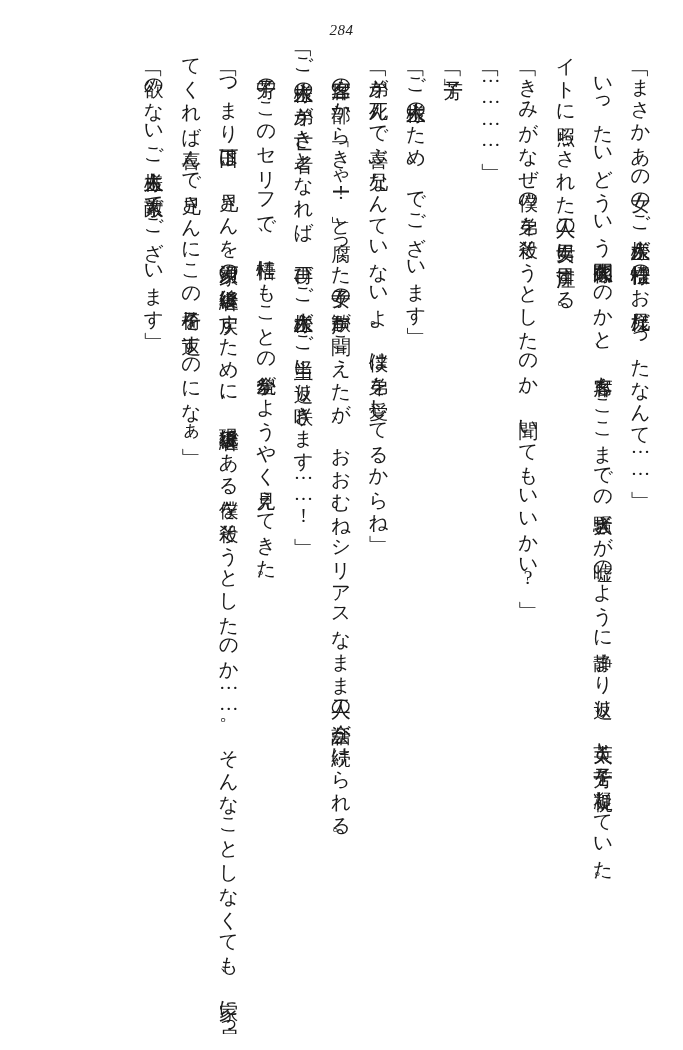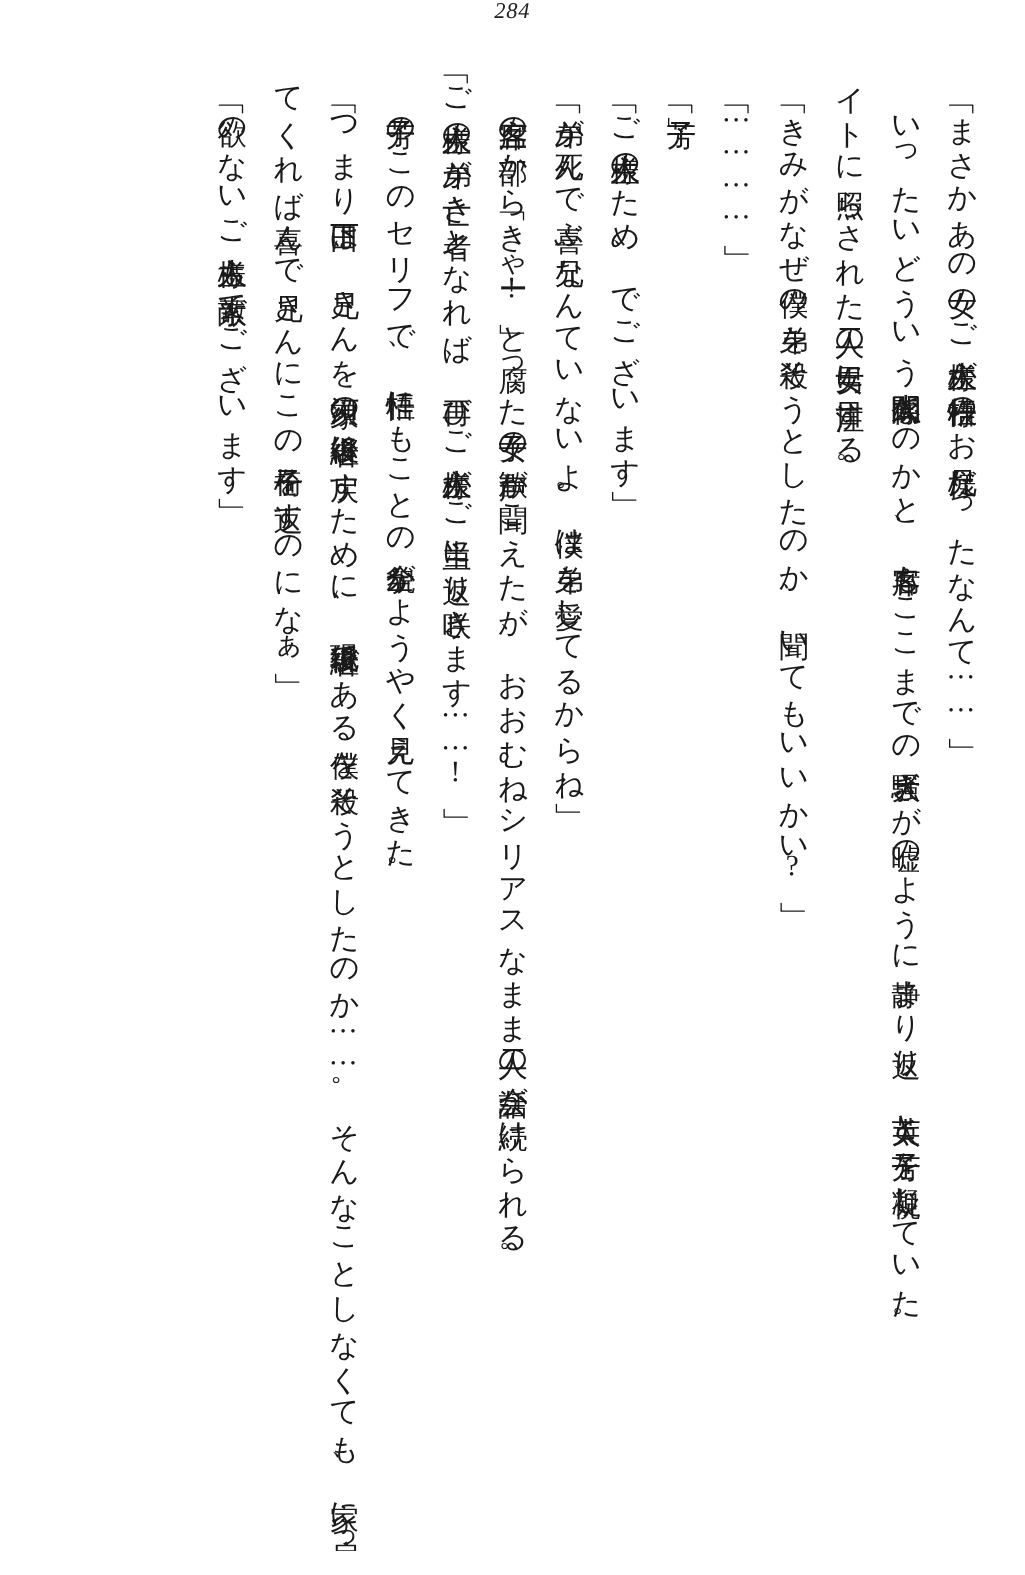--- a/index.html
+++ b/index.html
@@ -16,21 +16,21 @@
   }
   .page {
     position: relative;
     width: 683px;
     height: 1050px;
     box-sizing: border-box;
     background: #fff;
   }
   .page-number {
     position: absolute;
-    top: 0;
+    top: 22px;
     left: 0;
     width: 683px;
     text-align: center;
     font-size: 15px;
     font-style: italic;
     font-family: "Liberation Serif", "DejaVu Serif", serif;
     color: #222;
     letter-spacing: 0.5px;
   }
   .text-body {

